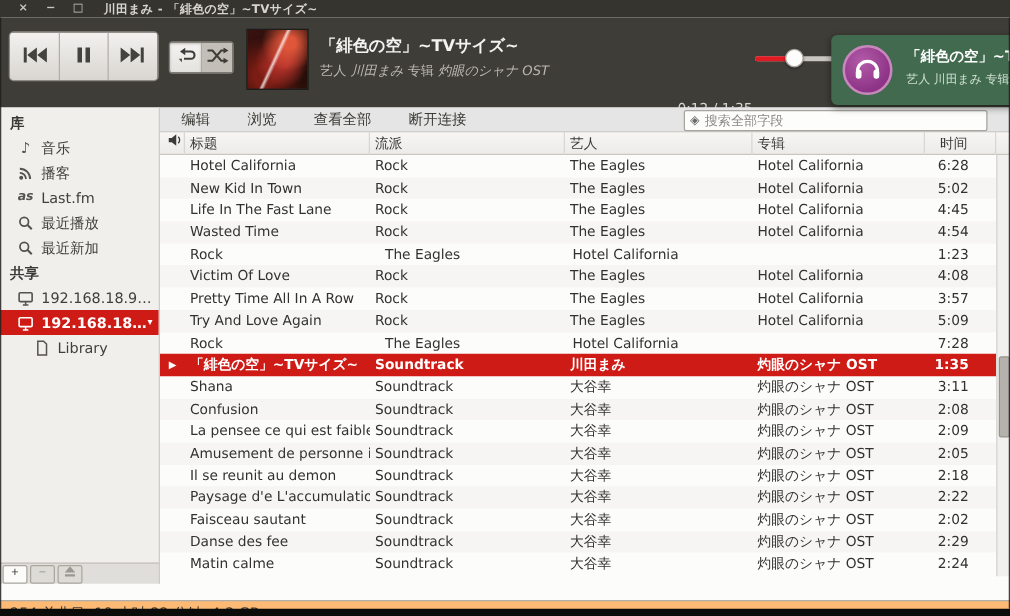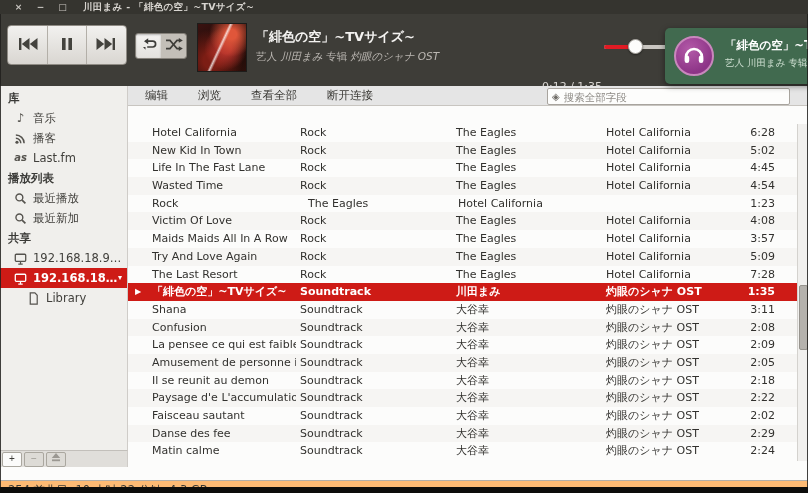--- a/index.html
+++ b/index.html
@@ -213,21 +213,20 @@
           </svg>
         </span>
         <span class="sb-label">播客</span>
       </div>
       <div class="sb-item">
         <span class="sb-icon">
           <span class="lastfm-txt">as</span>
         </span>
         <span class="sb-label">Last.fm</span>
       </div>
-      <div class="sb-header">播放列表</div>
       <div class="sb-item">
         <span class="sb-icon">
           <svg width="13" height="13" viewBox="0 0 14 14">
             <circle cx="5.8" cy="5.8" r="3.7" fill="none" stroke="currentColor" stroke-width="1.5"></circle>
             <path d="M8.7 8.7L12.3 12.3" stroke="currentColor" stroke-width="1.8"></path>
           </svg>
         </span>
         <span class="sb-label">最近播放</span>
       </div>
       <div class="sb-item">
@@ -273,20 +272,34 @@
     <button class="sfbtn">+</button>
     <button class="sfbtn disabled">−</button>
     <button class="sfbtn disabled">
       <span><svg width="10" height="9" viewBox="0 0 10 9">
             <path d="M5 0l4.2 5H.8z" fill="currentColor"></path>
             <rect x="1" y="6.4" width="8" height="1.8" fill="currentColor"></rect>
           </svg></span>
     </button>
   </div>
 
+  <div class="thead">
+    <div class="hc c-ind">
+      <span><svg width="12" height="10" viewBox="0 0 12 10">
+            <path d="M1 3.3h2.4L7 .4v9.2L3.4 6.7H1z" fill="currentColor"></path>
+            <path d="M8.6 2.4a3.6 3.6 0 0 1 0 5.2" fill="none" stroke="currentColor" stroke-width="1.1"></path>
+          </svg></span>
+    </div>
+    <div class="hc c-title">标题</div>
+    <div class="hc c-genre">流派</div>
+    <div class="hc c-artist">艺人</div>
+    <div class="hc c-album">专辑</div>
+    <div class="hc c-time">时间</div>
+    <div class="hc corner"></div>
+  </div>
 
   <div class="tbody" id="tracklist">
       <div class="trow">
         <span class="tc c-ind"></span>
         <span class="tc c-title">Hotel California</span>
         <span class="tc c-genre">Rock</span>
         <span class="tc c-artist">The Eagles</span>
         <span class="tc c-album">Hotel California</span>
         <span class="tc c-time">6:28</span>
       </div>
@@ -324,37 +337,36 @@
       <div class="trow">
         <span class="tc c-ind"></span>
         <span class="tc c-title">Victim Of Love</span>
         <span class="tc c-genre">Rock</span>
         <span class="tc c-artist">The Eagles</span>
         <span class="tc c-album">Hotel California</span>
         <span class="tc c-time">4:08</span>
       </div>
       <div class="trow">
         <span class="tc c-ind"></span>
-        <span class="tc c-title">Maids Maids All In A Row</span>
+        <span class="tc c-title">Pretty Time All In A Row</span>
         <span class="tc c-genre">Rock</span>
         <span class="tc c-artist">The Eagles</span>
         <span class="tc c-album">Hotel California</span>
         <span class="tc c-time">3:57</span>
       </div>
       <div class="trow">
         <span class="tc c-ind"></span>
         <span class="tc c-title">Try And Love Again</span>
         <span class="tc c-genre">Rock</span>
         <span class="tc c-artist">The Eagles</span>
         <span class="tc c-album">Hotel California</span>
         <span class="tc c-time">5:09</span>
       </div>
       <div class="trow">
         <span class="tc c-ind"></span>
-        <span class="tc c-title">The Last Resort</span>
         <span class="tc c-genre">Rock</span>
         <span class="tc c-artist">The Eagles</span>
         <span class="tc c-album">Hotel California</span>
         <span class="tc c-time">7:28</span>
       </div>
       <div class="trow playing">
         <span class="tc c-ind">▶</span>
         <span class="tc c-title">「緋色の空」~TVサイズ~</span>
         <span class="tc c-genre">Soundtrack</span>
         <span class="tc c-artist">川田まみ</span>

